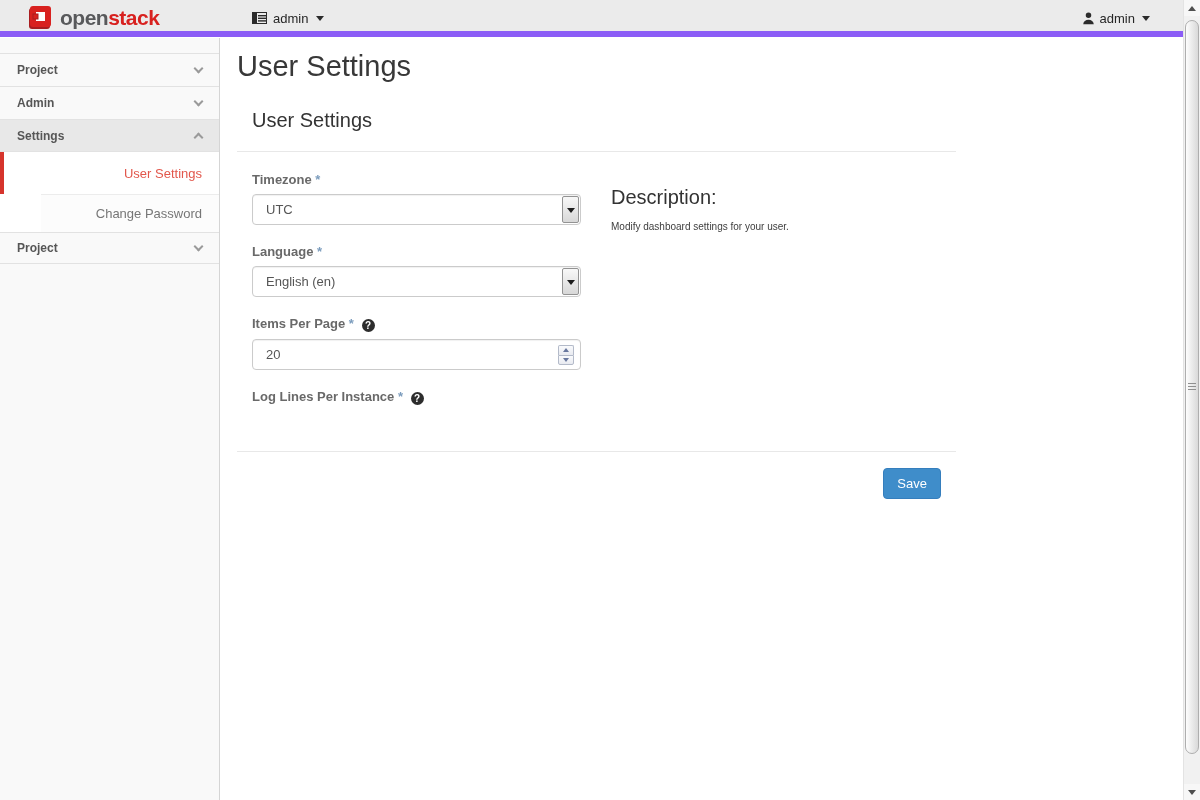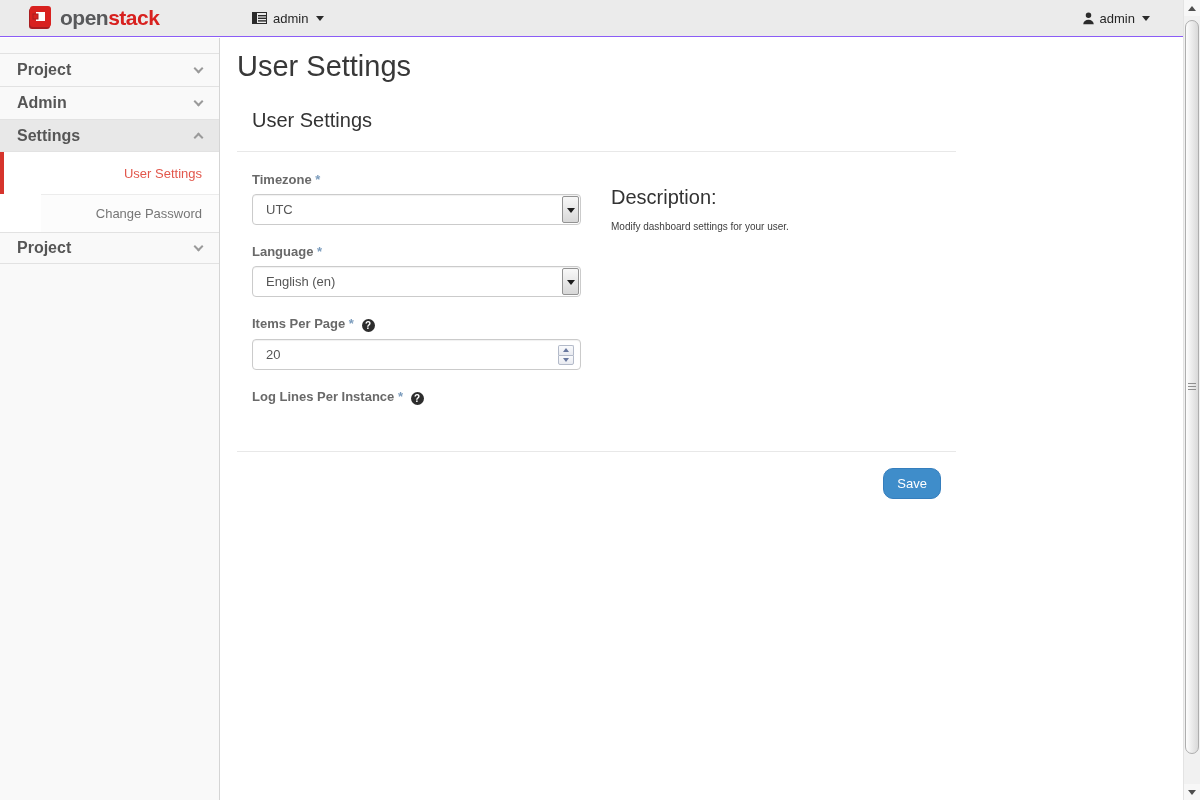--- a/index.html
+++ b/index.html
@@ -7,21 +7,21 @@
   body {
     width:1200px; height:800px;
     font-family:"Liberation Sans", sans-serif;
     background:#fff; overflow:hidden; position:relative;
     -webkit-font-smoothing:antialiased;
   }
 
   
   .topbar {
     position:absolute; top:0; left:0; right:17px; height:37px;
-    background:#ebebeb; border-bottom:1px solid #8b5cf6;
+    background:#ebebeb; border-bottom:6px solid #8b5cf6;
   }
   .logo { position:absolute; left:28px; top:5px; display:flex; align-items:center; gap:7px; }
   .logo-cube { width:25px; height:25px; position:relative; }
   .logo-word { font-size:21px; font-weight:bold; letter-spacing:-0.5px; line-height:1; }
   .logo-word .open { color:#58595b; }
   .logo-word .stack { color:#d8211f; }
 
   .ctx-switcher {
     position:absolute; left:252px; top:0; height:36px;
     display:flex; align-items:center; gap:6px;
@@ -40,21 +40,21 @@
   
   .sidebar {
     position:absolute; top:38px; left:0; bottom:0; width:220px;
     background:#f9f9f9; border-right:1px solid #d5d5d5;
   }
   .side-spacer { height:16px; border-bottom:1px solid #e2e2e2; }
   .side-item {
     height:33px; padding:0 17px;
     display:flex; align-items:center; justify-content:space-between;
     border-bottom:1px solid #e2e2e2;
-    font-size:16px; font-weight:bold; color:#565656; cursor:pointer;
+    font-size:12px; font-weight:bold; color:#565656; cursor:pointer;
   }
   .side-item.open-section { background:#e8e8e8; height:32px; }
   .chev {
     width:7px; height:7px;
     border-right:2px solid #9a9a9a; border-bottom:2px solid #9a9a9a;
     transform:rotate(45deg); margin-top:-3px;
   }
   .chev.up { transform:rotate(-135deg); margin-top:4px; }
   .submenu { background:#fff; }
   .sub-item {
@@ -121,21 +121,21 @@
     content:""; width:0; height:0; border:3px solid transparent;
     border-top:4px solid #68779e; margin-top:3px;
   }
 
   .desc-heading { margin:0 0 12px 0; font-size:20px; font-weight:500; color:#333; line-height:1.1; }
   .desc-text { margin:0; font-size:10px; color:#404040; line-height:1.4; }
 
   .form-footer { width:719px; display:flex; justify-content:flex-end; padding:16px 15px 0 0; }
   .save-btn {
     min-width:54px; height:31px; padding:0 13px;
-    background:#3f8dca; border:1px solid #357ebd; border-radius:10px;
+    background:#3f8dca; border:1px solid #357ebd; border-radius:4px;
     color:#fff; font-size:13px; font-family:"Liberation Sans",sans-serif; cursor:pointer;
   }
 
   
   .scrollbar {
     position:absolute; top:0; right:0; width:17px; height:800px;
     background:#f1f1f1; border-left:1px solid #e3e3e3;
   }
   .sb-btn { position:absolute; left:0; width:100%; height:16px; display:flex; align-items:center; justify-content:center; background:#f7f7f7; cursor:pointer; }
   .sb-btn.up { top:0; }

